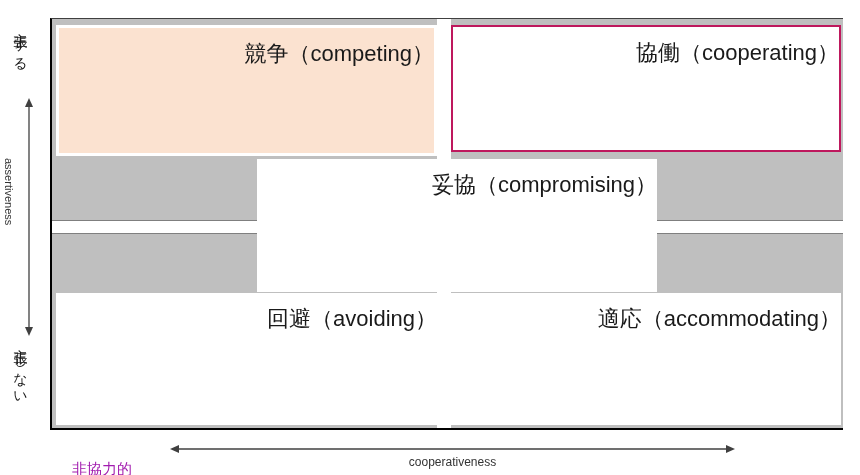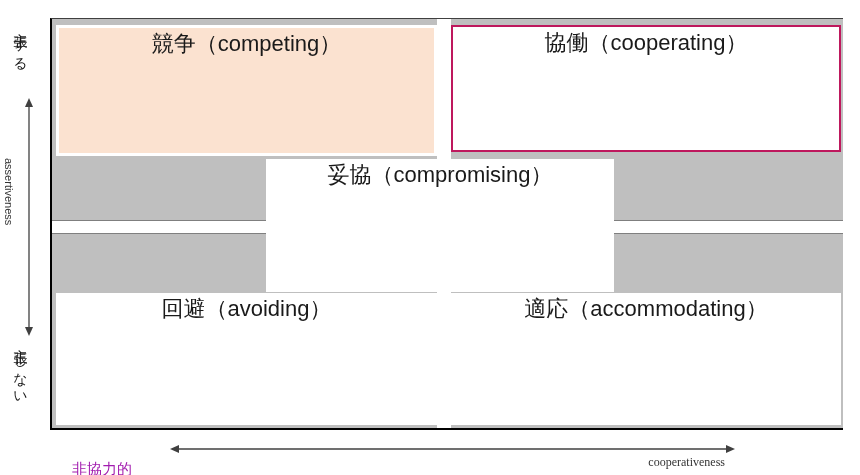--- a/index.html
+++ b/index.html
@@ -46,37 +46,37 @@
     background: #ffffff;
     border-top: 1px solid #7f7f7f;
     border-bottom: 1px solid #7f7f7f;
     box-sizing: border-box;
     z-index: 1;
   }
   .qbox {
     position: absolute;
     box-sizing: border-box;
     background: var(--box-white, #ffffff);
-    text-align: center;
+    text-align: right;
     font-size: 22px;
     color: #1a1a1a;
-    padding-top: 1px;
+    padding-top: 11px;
     z-index: 2;
   }
   .qbox.competing {
     left: 4px;  top: 6px;  width: 381px; height: 131px;
     background: var(--competing-fill, #FBE2D0);
     border: 3px solid #ffffff;
   }
   .qbox.cooperating {
     left: 399px; top: 6px; width: 390px; height: 127px;
     border: 2px solid #be185d;
   }
   .qbox.compromising {
-    left: 214px; top: 140px; width: 348px; height: 133px;
+    left: 205px; top: 140px; width: 400px; height: 133px;
     z-index: 3;
   }
   .qbox.avoiding {
     left: 4px; top: 274px; width: 381px; height: 132px;
   }
   .qbox.accommodating {
     left: 399px; top: 274px; width: 390px; height: 132px;
   }
   
   .v-label {
@@ -109,24 +109,23 @@
     color: #a21caf;
     top: 460px;
   }
   .x-label.left  { left: 72px; }
   .x-label.right { left: 773px; margin-top: 20px; }
   .x-axis-name {
     position: absolute;
     font-size: 12px;
     color: #333333;
     top: 455px;
-    left: 160px;
+    left: 170px;
     width: 565px;
-    text-align: right;
-    font-family: Liberation Serif, serif;
+    text-align: center;
   }
   .h-arrow {
     position: absolute;
     left: 170px;
     top: 443px;
   }
   svg .arrow-stroke { stroke: #404040; stroke-width: 1.3; }
   svg .arrow-fill   { fill: #404040; }
 </style>
 </head>

